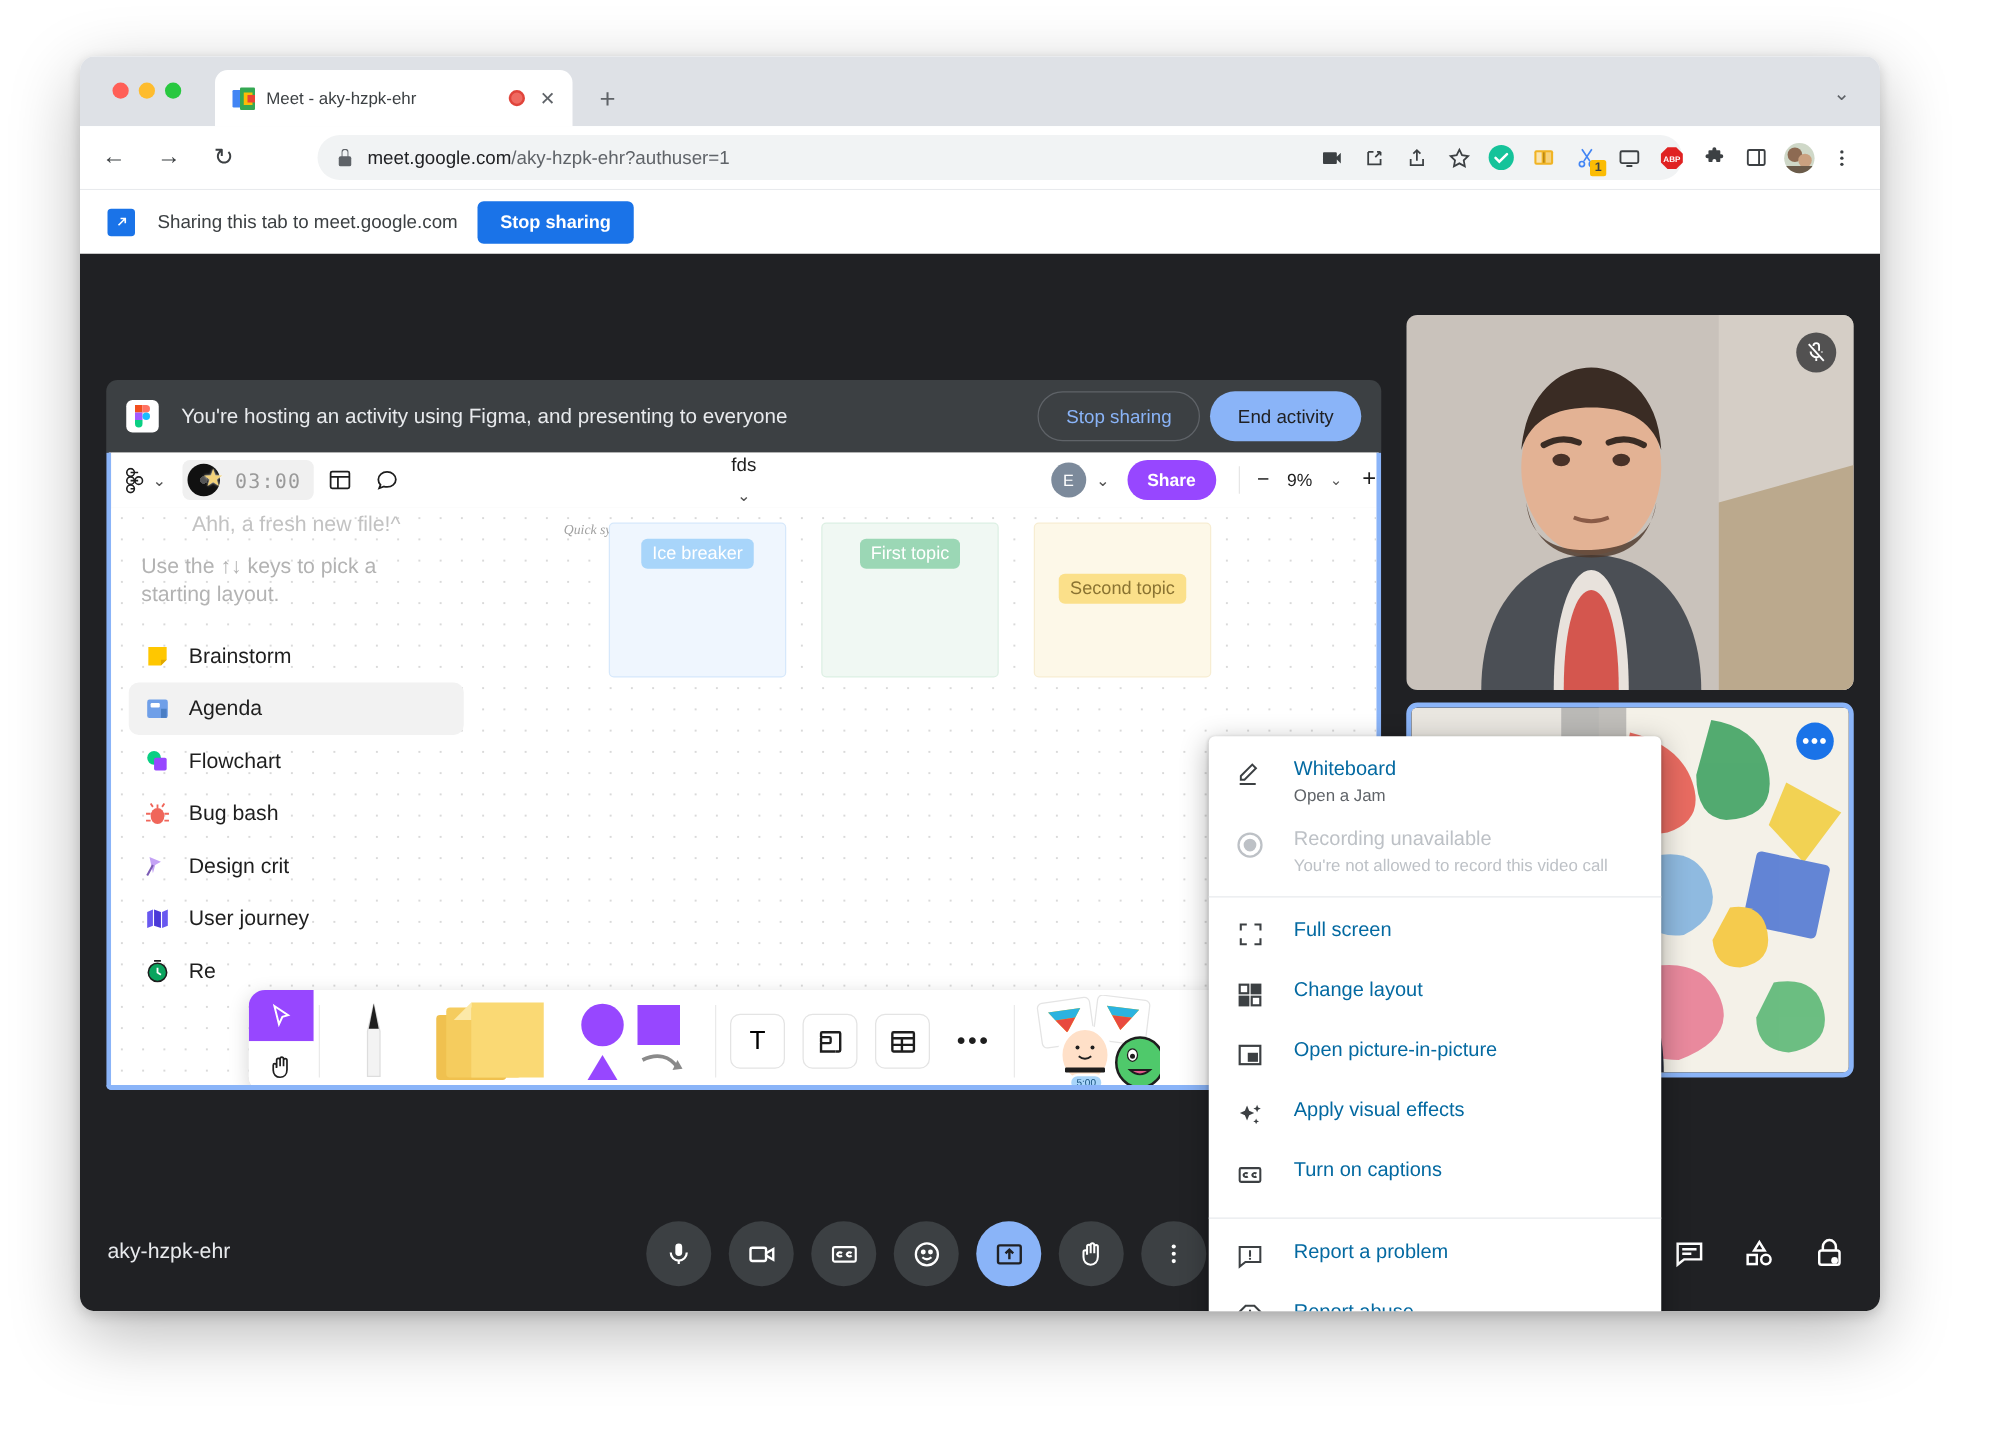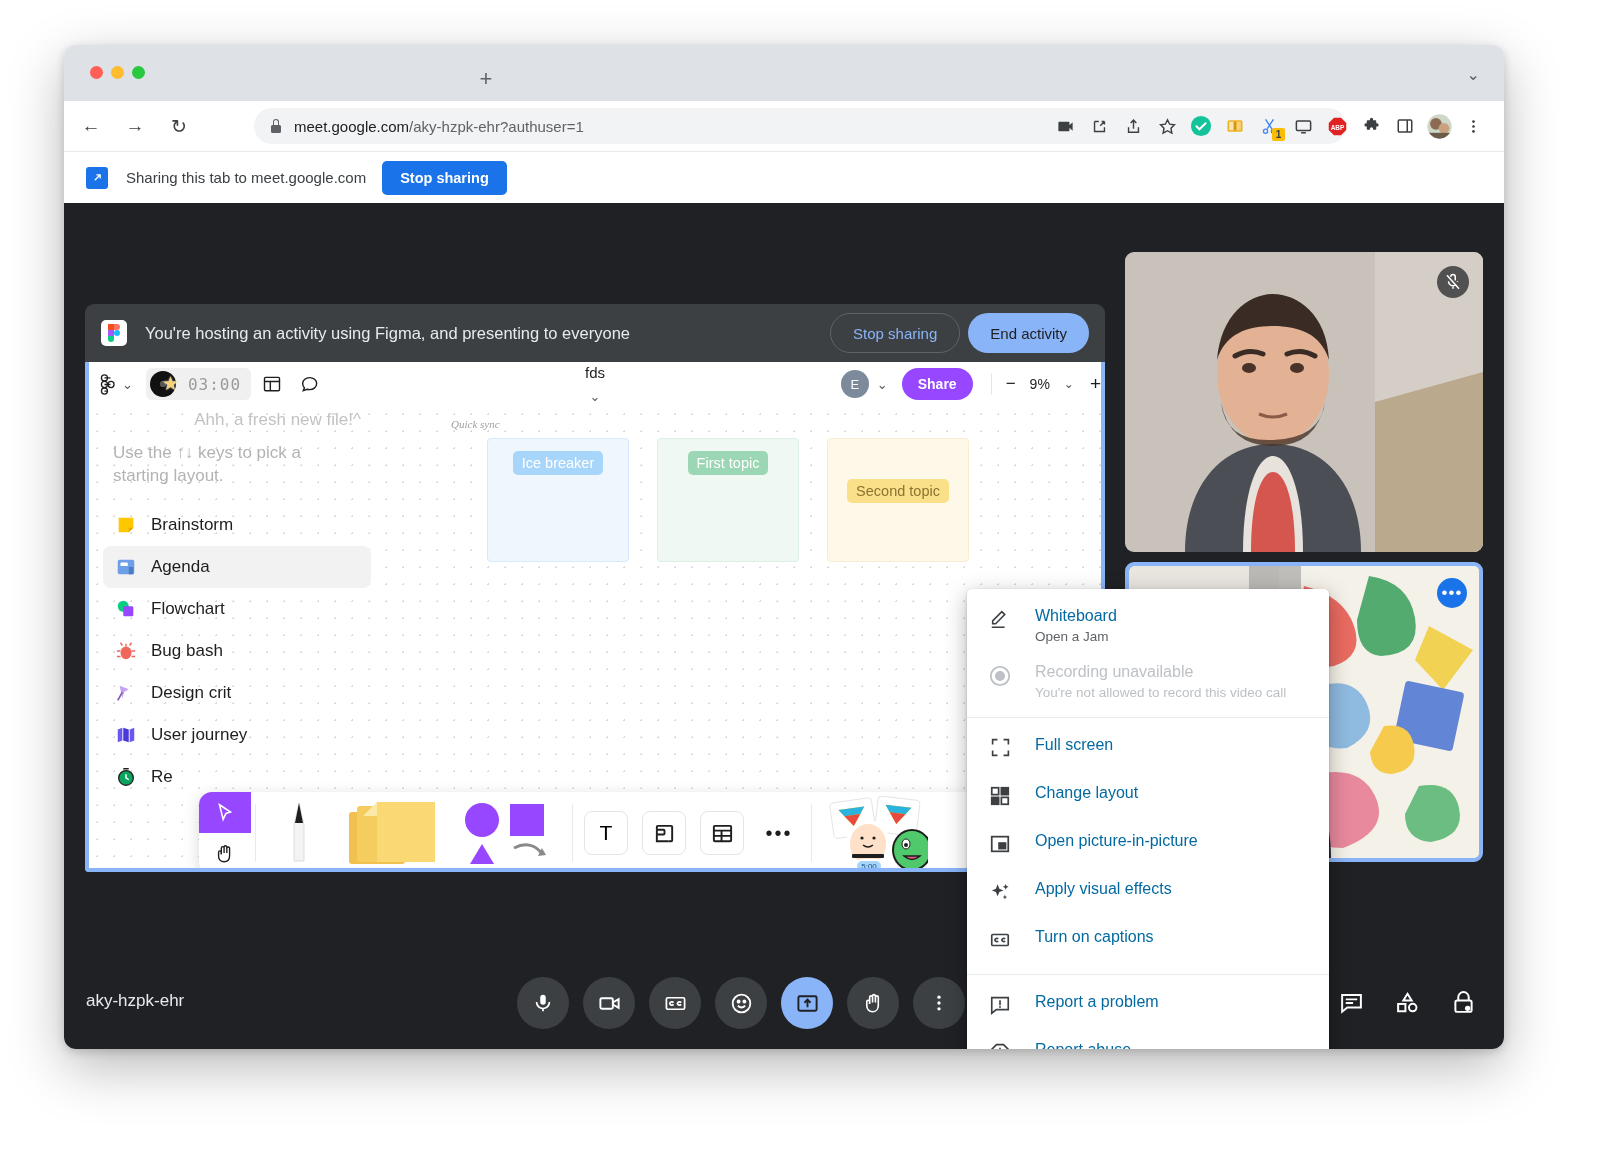--- a/index.html
+++ b/index.html
@@ -90,26 +90,26 @@
            align-items:center;justify-content:center;}
   .sharebtn{background:#9747ff;color:#fff;border:none;border-radius:16px;height:32px;padding:0 16px;font-size:14px;
             font-weight:bold;font-family:inherit;margin-left:14px;}
   .zoomgrp{display:flex;align-items:center;gap:14px;margin-left:18px;padding-left:14px;border-left:1px solid #e6e6e6;
            font-size:14px;color:#1e1e1e;}
 
   
   .figcanvas{position:relative;height:462px;background:#fff;
     background-image:radial-gradient(#d9d9d9 1px, transparent 1px);background-size:17px 17px;overflow:hidden;}
   .layoutpanel{position:absolute;left:14px;top:0;width:268px;}
-  .lp-head{font-size:17px;color:#c2c2c2;padding:4px 10px 0;display:flex;justify-content:flex-end;}
+  .lp-head{font-size:17px;color:#c2c2c2;padding:4px 10px 0;display:flex;justify-content:center;}
   .lp-sub{font-size:17px;color:#b3b3b3;padding:12px 10px 16px;line-height:1.35;}
   .lp-item{display:flex;align-items:center;height:42px;padding:0 12px;border-radius:8px;font-size:17px;color:#1e1e1e;}
   .lp-item.sel{background:#f2f2f2;}
   .lp-ic{width:22px;height:22px;margin-right:14px;flex:0 0 auto;position:relative;}
-  .topicwrap{position:absolute;left:360px;top:32px;display:flex;gap:28px;padding-left:38px;}
+  .topicwrap{position:absolute;left:360px;top:12px;display:flex;gap:28px;padding-left:38px;}
   .topiccard{width:140px;height:110px;border-radius:4px;display:flex;justify-content:center;padding-top:12px;}
   .topiclabel{font-size:14.5px;border-radius:5px;padding:4px 9px;height:fit-content;}
   .quicksync{position:absolute;left:362px;top:12px;font-size:11px;color:#a0a0a0;font-style:italic;font-family:"Liberation Serif",serif;}
 
   
   .figtoolbar{position:absolute;left:110px;bottom:-6px;width:810px;height:82px;background:#fff;border-radius:13px;
               box-shadow:0 4px 16px rgba(0,0,0,.16);display:flex;align-items:center;}
   .tb-cursor{width:52px;height:82px;border-radius:13px 0 0 13px;overflow:hidden;flex:0 0 auto;}
   .tb-c-top{height:41px;background:#9747ff;display:flex;align-items:center;justify-content:center;}
   .tb-c-bot{height:41px;background:#fff;display:flex;align-items:center;justify-content:center;}
@@ -158,20 +158,31 @@
 <body>
 
 <div id="stage">
   <div class="window">
 
     <div class="tabstrip">
       <div class="traffic">
         <span class="dot r"></span>
         <span class="dot y"></span>
         <span class="dot g"></span>
+      </div>
+      <div class="tab">
+        <span class="favicon">
+          <i class="f1"></i>
+            <i class="f2"></i>
+            <i class="f3"></i>
+            <i class="f4"></i>
+        </span>
+        <span class="tabtitle">Meet - aky-hzpk-ehr</span>
+        <span class="recdot"></span>
+        <span class="tabclose">✕</span>
       </div>
       <div class="newtab">+</div>
       <div class="winchevron">⌄</div>
     </div>
 
     <div class="urlbar">
       <div class="navbtn">←</div>
       <div class="navbtn">→</div>
       <div class="navbtn">↻</div>
       <div class="omnibox">

